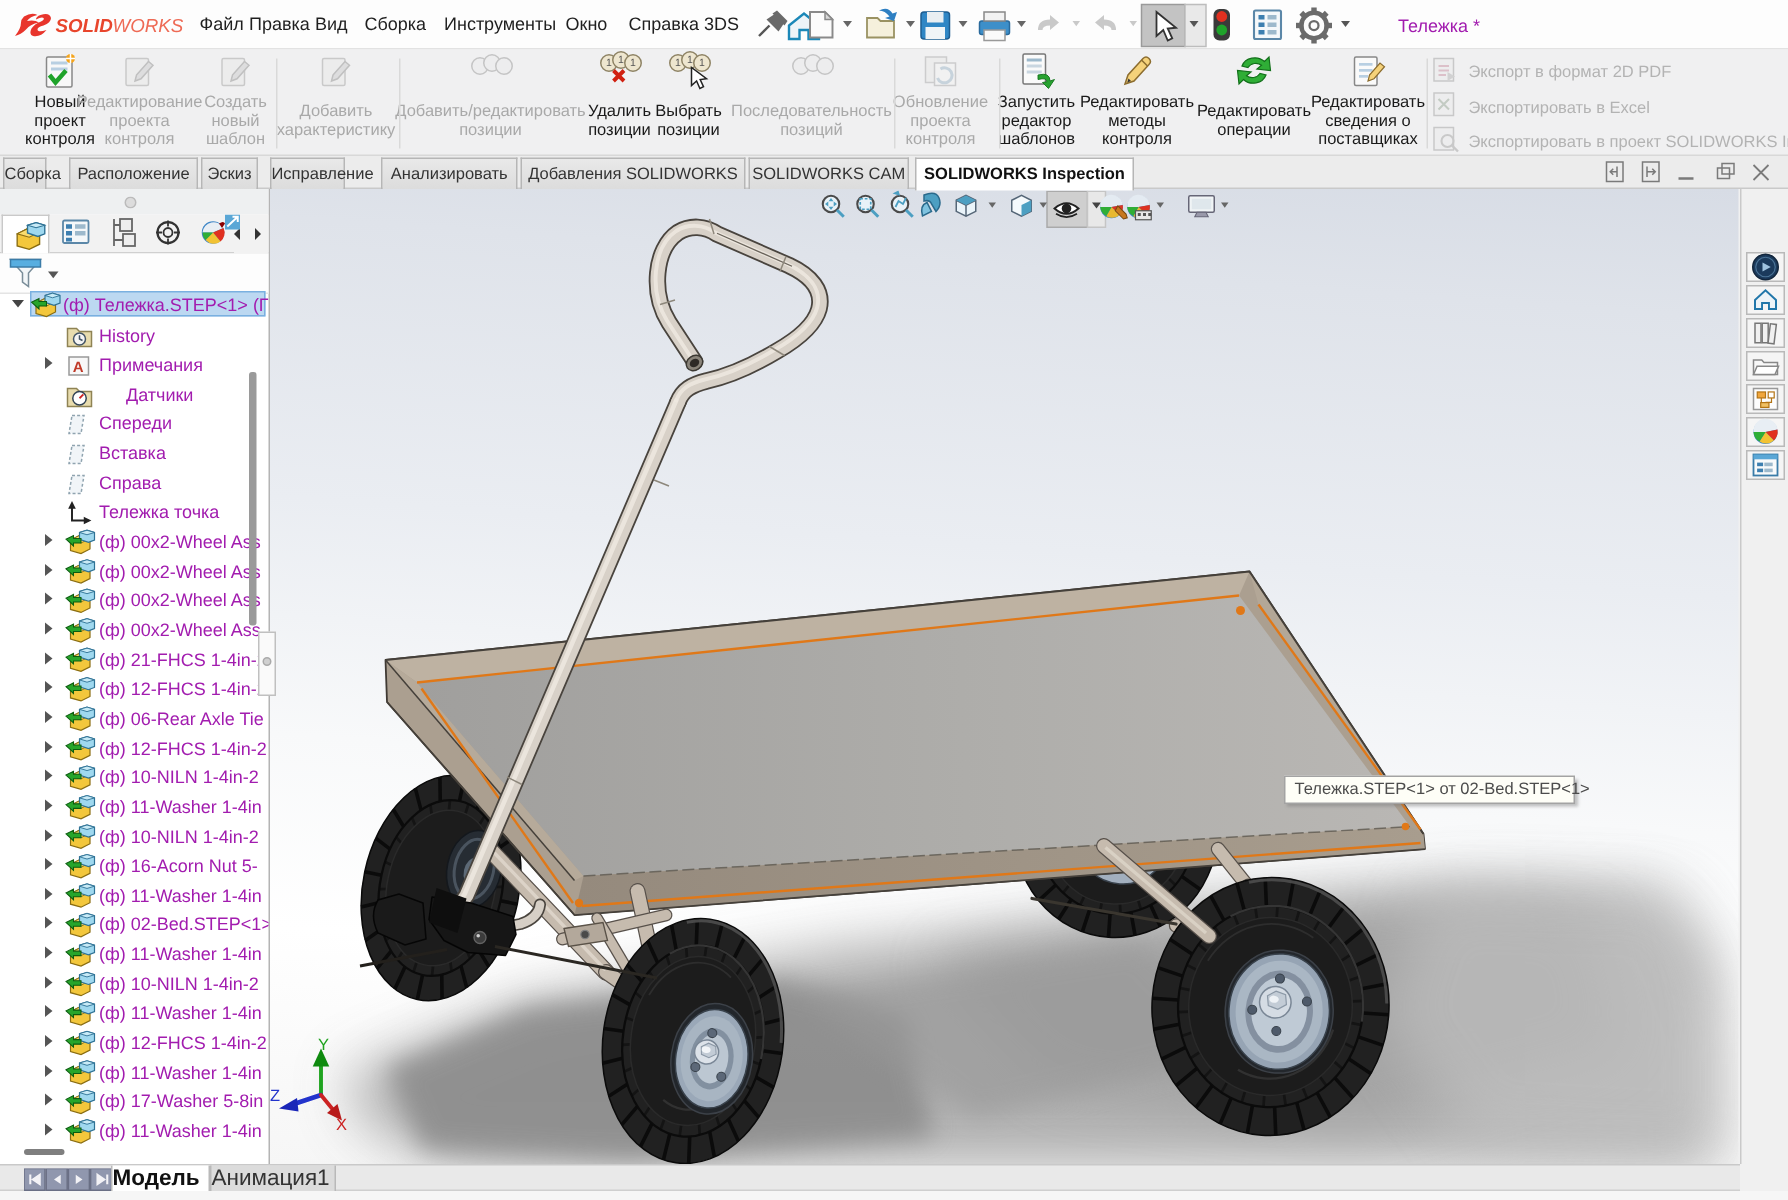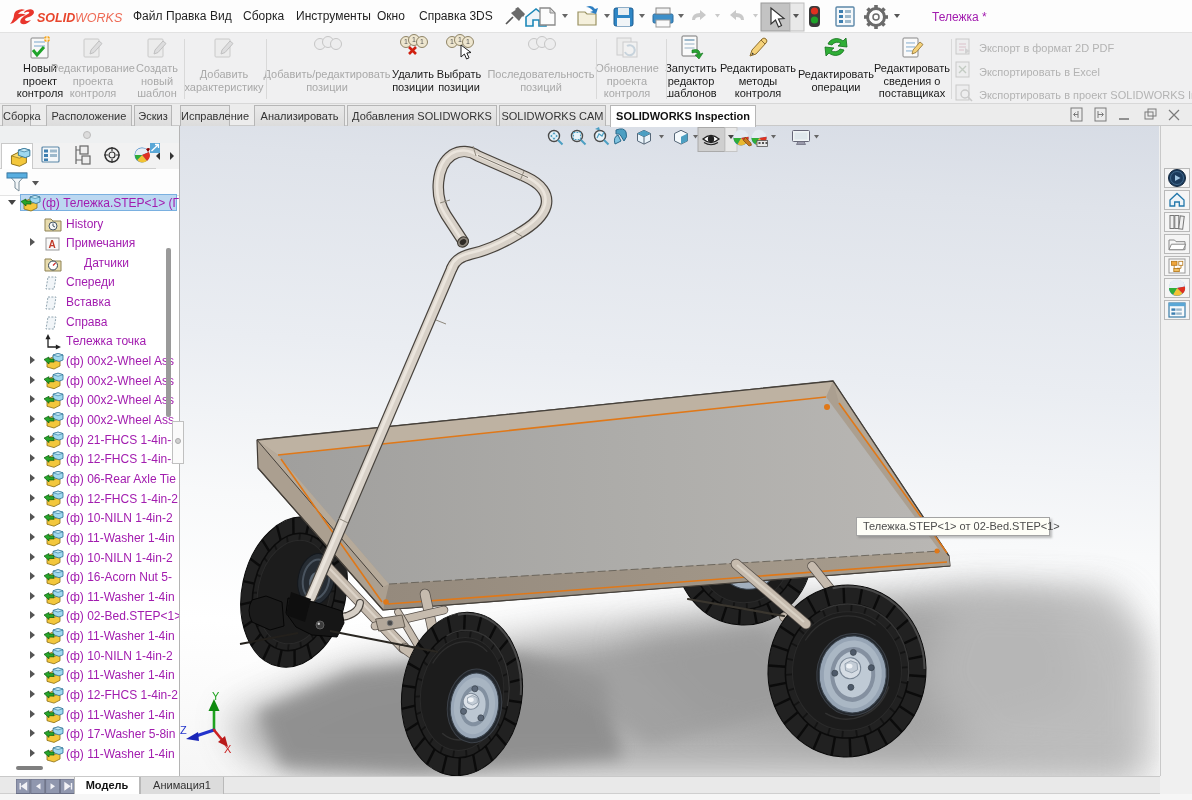--- a/index.html
+++ b/index.html
@@ -13,21 +13,21 @@
 #tabbar{position:absolute;left:0;top:104px;width:1192px;height:22px;background:#ececec;border-bottom:1px solid #c9c9c9}
 .tab{position:absolute;top:1px;height:21px;line-height:20px;text-align:center;font-size:11px;color:#333;background:linear-gradient(#e9e9e9,#dcdcdc);border:1px solid #b6b6b6;border-bottom:none}
 .tab.act{background:#fff;font-weight:bold;color:#111;height:22px;z-index:3}
 #lpanel{position:absolute;left:0;top:126px;width:180px;height:650px;background:#fff;border-right:1px solid #b4b4b4}
 .trow{position:absolute;left:0;width:179px;height:20px;font-size:12px;color:#a21caf;white-space:nowrap;overflow:hidden}
 .trow .txt{position:absolute;top:3px}
 #viewport{position:absolute;left:180px;top:126px;width:979px;height:650px;background:linear-gradient(184deg,#d7dce5 0%,#dfe3ea 12%,#eaedf2 38%,#f8f9fa 60%,#ffffff 78%,#f6f6f6 100%)}
 #rpane{position:absolute;left:1160px;top:126px;width:32px;height:650px;background:#f0f0f0;border-left:1px solid #c9c9c9}
 .ricon{position:absolute;left:3px;width:26px;height:20px;background:#f5f5f5;border:1px solid #b9b9b9}
 #mtabs{position:absolute;left:0;top:776px;width:1160px;height:18px;background:#e9e9e9;border-top:1px solid #c9c9c9;border-bottom:1px solid #cfcfcf}
-.mtab{position:absolute;top:0px;height:18px;line-height:17px;text-align:center;font-size:11px;color:#333;background:#dcdcdc;border:1px solid #b9b9b9;border-top:none}
+.mtab{position:absolute;top:0px;height:18px;line-height:17px;text-align:left;font-size:15px;color:#333;background:#dcdcdc;border:1px solid #b9b9b9;border-top:none}
 #statusbar{position:absolute;left:0;top:794px;width:1192px;height:6px;background:#f6f6f6}
 .tooltip{position:absolute;left:856px;top:517px;width:194px;height:19px;background:#fefef7;border:1px solid #a3a3a3;box-shadow:2px 2px 2px rgba(120,120,120,.45);font-size:11px;color:#4c4c4c;line-height:17px;padding-left:6px;white-space:nowrap;z-index:5}
 </style></head><body>
 <div id="titlebar">
     <svg class="abs" style="left:6px;top:4px" width="128" height="26" viewBox="0 0 128 26">
       <path d="M10 7 Q15 4 19 6 Q14 7 12 10 Q17 9 20 11 Q14 12 11 16 Q8 19 4 20 Q8 15 8 11 Q8 9 10 7Z" fill="#e8352c"></path>
       <path d="M21 6 Q27 4 28 8 Q28 11 23 13 Q19 14 19 15.5 Q19 18 25 16 Q21 21 16 20 Q13 19 15 15 Q17 12 21 10.5 Q24 9 23 8 Q22 7 18 9 Q18 7 21 6Z" fill="#e8352c"></path>
       <text x="31" y="17.5" font-size="12.5" font-style="italic" font-weight="bold" fill="#e8452c" font-family="Liberation Sans,sans-serif">SOLID</text>
       <text x="69" y="17.5" font-size="12.5" font-style="italic" fill="#ee6a55" font-family="Liberation Sans,sans-serif">WORKS</text>
     </svg>

